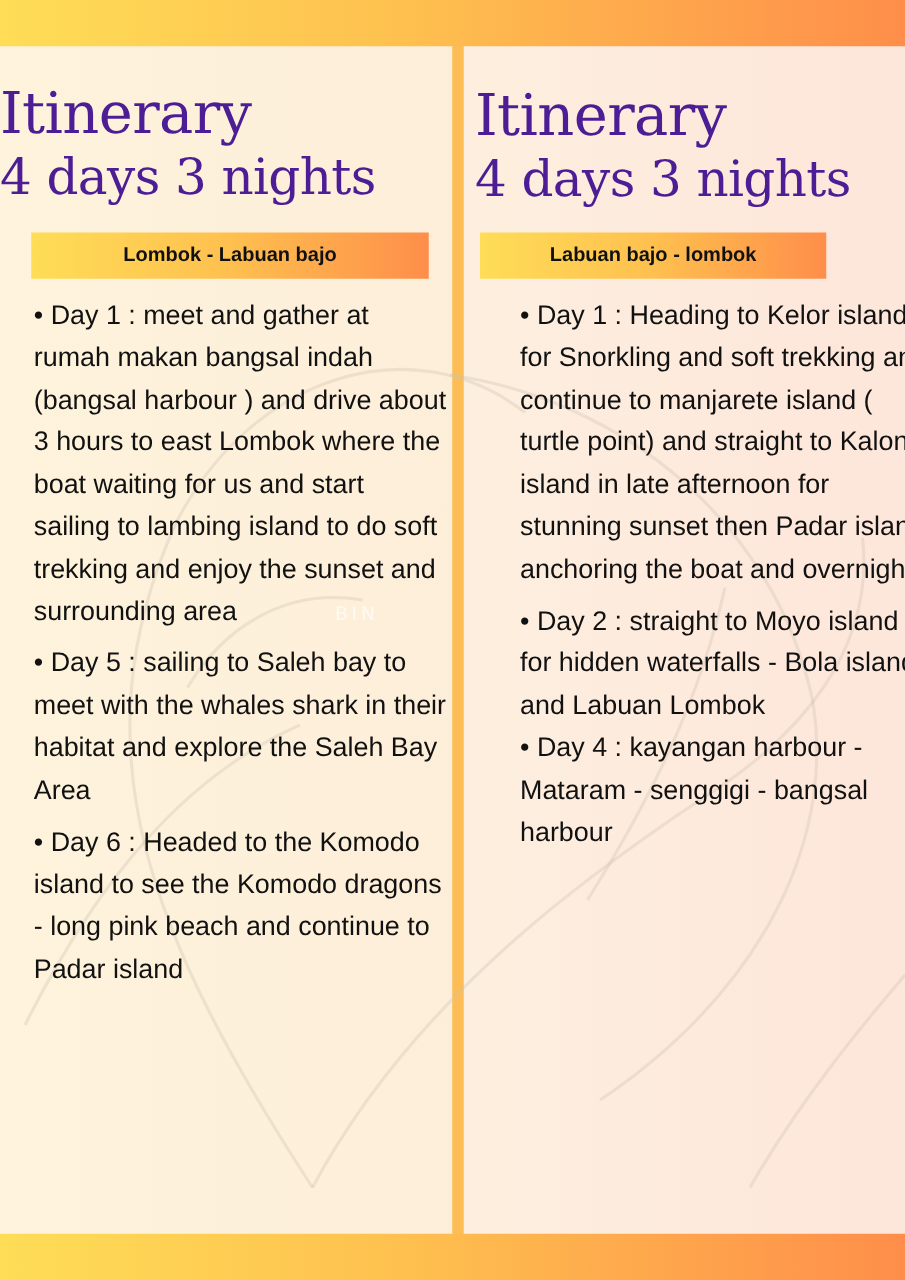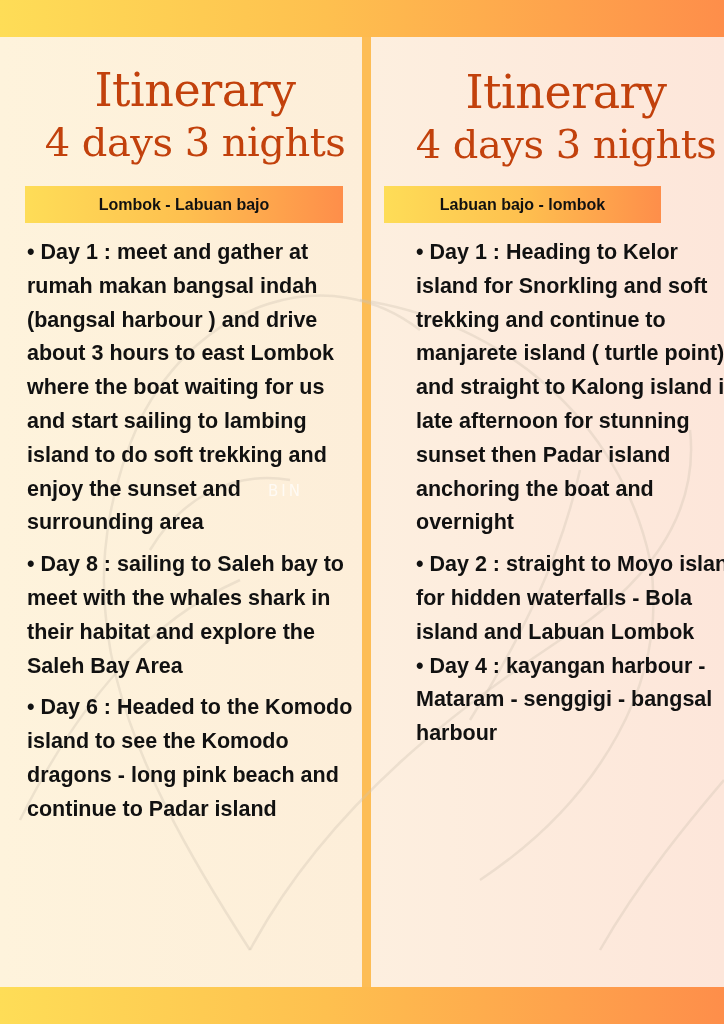--- a/index.html
+++ b/index.html
@@ -21,35 +21,35 @@
     }
     .divider {
       position: absolute; left: 362px; top: 37px; width: 9px; height: 950px;
       background: #fdbd56;
     }
     .watermark {
       position: absolute; left: 0; top: 0; width: 724px; height: 1024px;
       pointer-events: none;
     }
     .title {
-      position: absolute; font-family: "DejaVu Serif", serif; color: #c2410c;
-      text-align: center; letter-spacing: -0.5px; padding-left: 14px;
+      position: absolute; font-family: "DejaVu Serif", serif; color: #4c1d95;
+      letter-spacing: -0.5px;
     }
     .title .line1 { font-size: 46px; line-height: 56px; display: block; }
     .title .line2 { font-size: 40px; line-height: 48px; display: block; }
     .route-bar {
       position: absolute; height: 37px;
       background: linear-gradient(90deg, #fedd57 0%, #fec04f 50%, #fe8e4a 100%);
       font-weight: bold; font-size: 16px; color: #111;
       display: flex; align-items: center; justify-content: center;
     }
     .list {
       position: absolute; color: #111; font-size: 21.5px; line-height: 33.8px;
     }
-    .item { margin: 0 0 8px 0; font-weight: bold; }
+    .item { margin: 0 0 8px 0; }
     .tight { margin-bottom: 0; }
   </style>
 </head>
 <body>
 
 <div class="panel panel-left"></div>
 <div class="divider"></div>
 <div class="panel panel-right"></div>
 
 <svg class="watermark" viewBox="0 0 724 1024">
@@ -66,21 +66,21 @@
 </svg>
 
 <div class="title" style="left:0; width:362px; top:62px;">
   <span class="line1">Itinerary</span>
   <span class="line2">4 days 3 nights</span>
 </div>
 <div class="route-bar" style="left:25px; width:318px; top:186px;">Lombok - Labuan bajo</div>
 
 <div class="list" style="left:27px; width:330px; top:236px;">
   <div class="item">• Day 1 : meet and gather at rumah makan bangsal indah (bangsal harbour ) and drive about 3 hours to east Lombok where the boat waiting for us and start sailing to lambing island to do soft trekking and enjoy the sunset and surrounding area</div>
-  <div class="item">• Day 8 : sailing to Saleh bay to meet with the whales shark in  their habitat and explore the Saleh Bay Area</div>
+  <div class="item">• Day 5 : sailing to Saleh bay to meet with the whales shark in  their habitat and explore the Saleh Bay Area</div>
   <div class="item tight">• Day 6 : Headed to the Komodo island to see the Komodo dragons - long pink beach and continue to Padar island</div>
 </div>
 
 <div class="title" style="left:380px; width:344px; top:64px;">
   <span class="line1">Itinerary</span>
   <span class="line2">4 days 3 nights</span>
 </div>
 <div class="route-bar" style="left:384px; width:277px; top:186px;">Labuan bajo - lombok</div>
 
 <div class="list" style="left:384px; width:330px; top:236px;margin-left:32px;">

